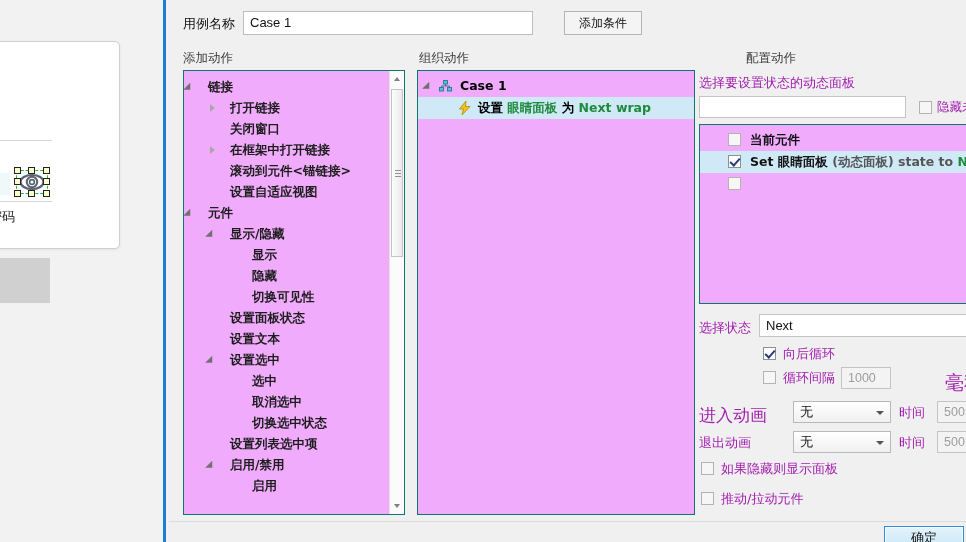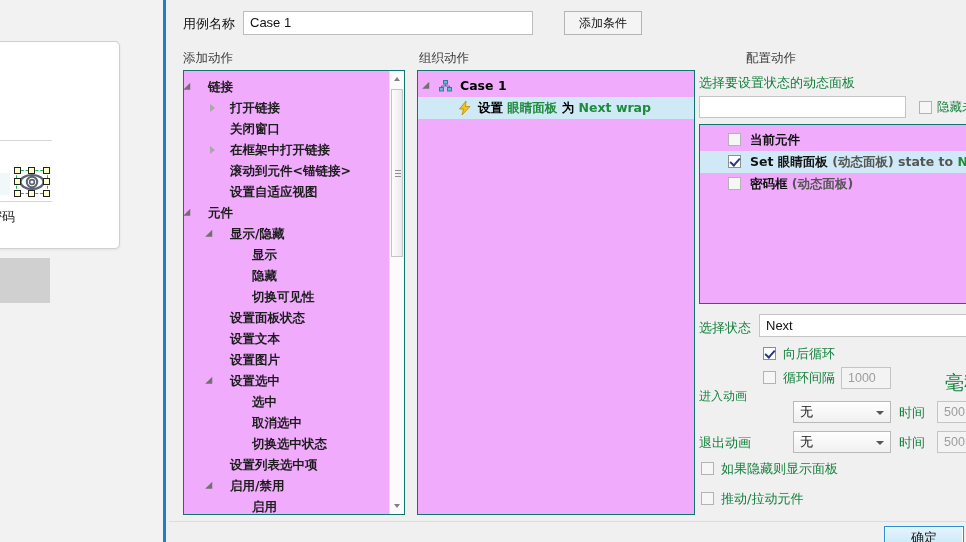--- a/index.html
+++ b/index.html
@@ -131,21 +131,21 @@
   }
   .vthumb i { position:absolute; left:3px; width:6px; height:1px; background:#909090; display:block; }
 
   
   .org-row { position: relative; height: 22px; line-height: 22px; font-size: 12.5px;
     white-space: nowrap; font-family: "DejaVu Sans", sans-serif; }
   .org-row.sel { background: #cfe9f7; }
   .grn { color: #1f8a3b; }
 
   
-  .rp-label { position: absolute; font-size: 12.5px; color: #15803d;
+  .rp-label { position: absolute; font-size: 12.5px; color: #a21caf;
     font-family: "DejaVu Sans", sans-serif; white-space: nowrap; }
   .search-input {
     position: absolute; height: 22px; border: 1px solid #c4c4c4; background: #fff;
     box-sizing: border-box; font-size: 12px; color: #9a9a9a; padding: 0 5px; line-height: 20px;
     font-style: italic; font-family: "DejaVu Sans", sans-serif;
   }
   .cbx {
     position: absolute; width: 13px; height: 13px; border: 1px solid #b3b3b3;
     background: #f6f6f6; box-sizing: border-box;
   }
@@ -276,23 +276,20 @@
               <span style="position: absolute; left: 68px;">隐藏</span>
             </div>
             <div class="tnode">
               <span style="position: absolute; left: 68px;">切换可见性</span>
             </div>
             <div class="tnode">
               <span style="position: absolute; left: 46px;">设置面板状态</span>
             </div>
             <div class="tnode">
               <span style="position: absolute; left: 46px;">设置文本</span>
-            </div>
-            <div class="tnode">
-              <span style="position: absolute; left: 46px;">设置图片</span>
             </div>
             <div class="tnode">
               <span class="arrow-down" style="left: 24px;"></span>
               <span style="position: absolute; left: 46px;">设置选中</span>
             </div>
             <div class="tnode">
               <span style="position: absolute; left: 68px;">选中</span>
             </div>
             <div class="tnode">
               <span style="position: absolute; left: 68px; text-align: right;">取消选中</span>
@@ -361,37 +358,36 @@
               <div class="list-row">
                 <span class="cbx" style="left: 28px; top: 4px;"></span>
                 <span style="position: absolute; left: 50px;"><span>当前元件</span></span>
               </div>
               <div class="list-row sel">
                 <span class="cbx checked" style="left: 28px; top: 4px;"></span>
                 <span style="position: absolute; left: 50px;"><span>Set</span> <span>眼睛面板</span> <span class="dim">(动态面板) state to</span> <span class="grn">Next wrap</span></span>
               </div>
               <div class="list-row">
                 <span class="cbx" style="left: 28px; top: 4px;"></span>
-                <span style="position: absolute; left: 50px;"><span>密码框</span> <span class="dim">(动态面板)</span></span>
               </div>
             </div>
       </div>
 
       <div class="rp-label" style="left:2px; top:249px; font-size:13px;">选择状态</div>
       <div class="statebox" style="left:62px; top:244px; width:230px;">Next</div>
 
       <div class="cbx checked" style="left:66px; top:277px;"></div>
       <div class="rp-label" style="left:86px; top:275px; font-size:13px;">向后循环</div>
 
       <div class="cbx" style="left:66px; top:301px;"></div>
       <div class="rp-label" style="left:86px; top:299px; font-size:13px;">循环间隔</div>
       <div class="txtbox" style="left:144px; top:297px; width:50px;">1000</div>
       <div class="rp-label" style="left:204px; top:300px; font-size:19px;margin-left:44px;">毫秒</div>
 
-      <div class="rp-label" style="left:2px; top:318px; font-size:12px;">进入动画</div>
+      <div class="rp-label" style="left:2px; top:334px; font-size:17px;">进入动画</div>
       <div class="combo" style="left:96px; top:331px; width:98px;"><span>无</span><span class="carat"></span></div>
       <div class="rp-label" style="left:202px; top:334px; font-size:13px;">时间</div>
       <div class="txtbox" style="left:240px; top:331px; width:52px;">500</div>
 
       <div class="rp-label" style="left:2px; top:364px; font-size:13px;">退出动画</div>
       <div class="combo" style="left:96px; top:361px; width:98px;"><span>无</span><span class="carat"></span></div>
       <div class="rp-label" style="left:202px; top:364px; font-size:13px;">时间</div>
       <div class="txtbox" style="left:240px; top:361px; width:52px;">500</div>
 
       <div class="cbx" style="left:4px; top:392px;"></div>

